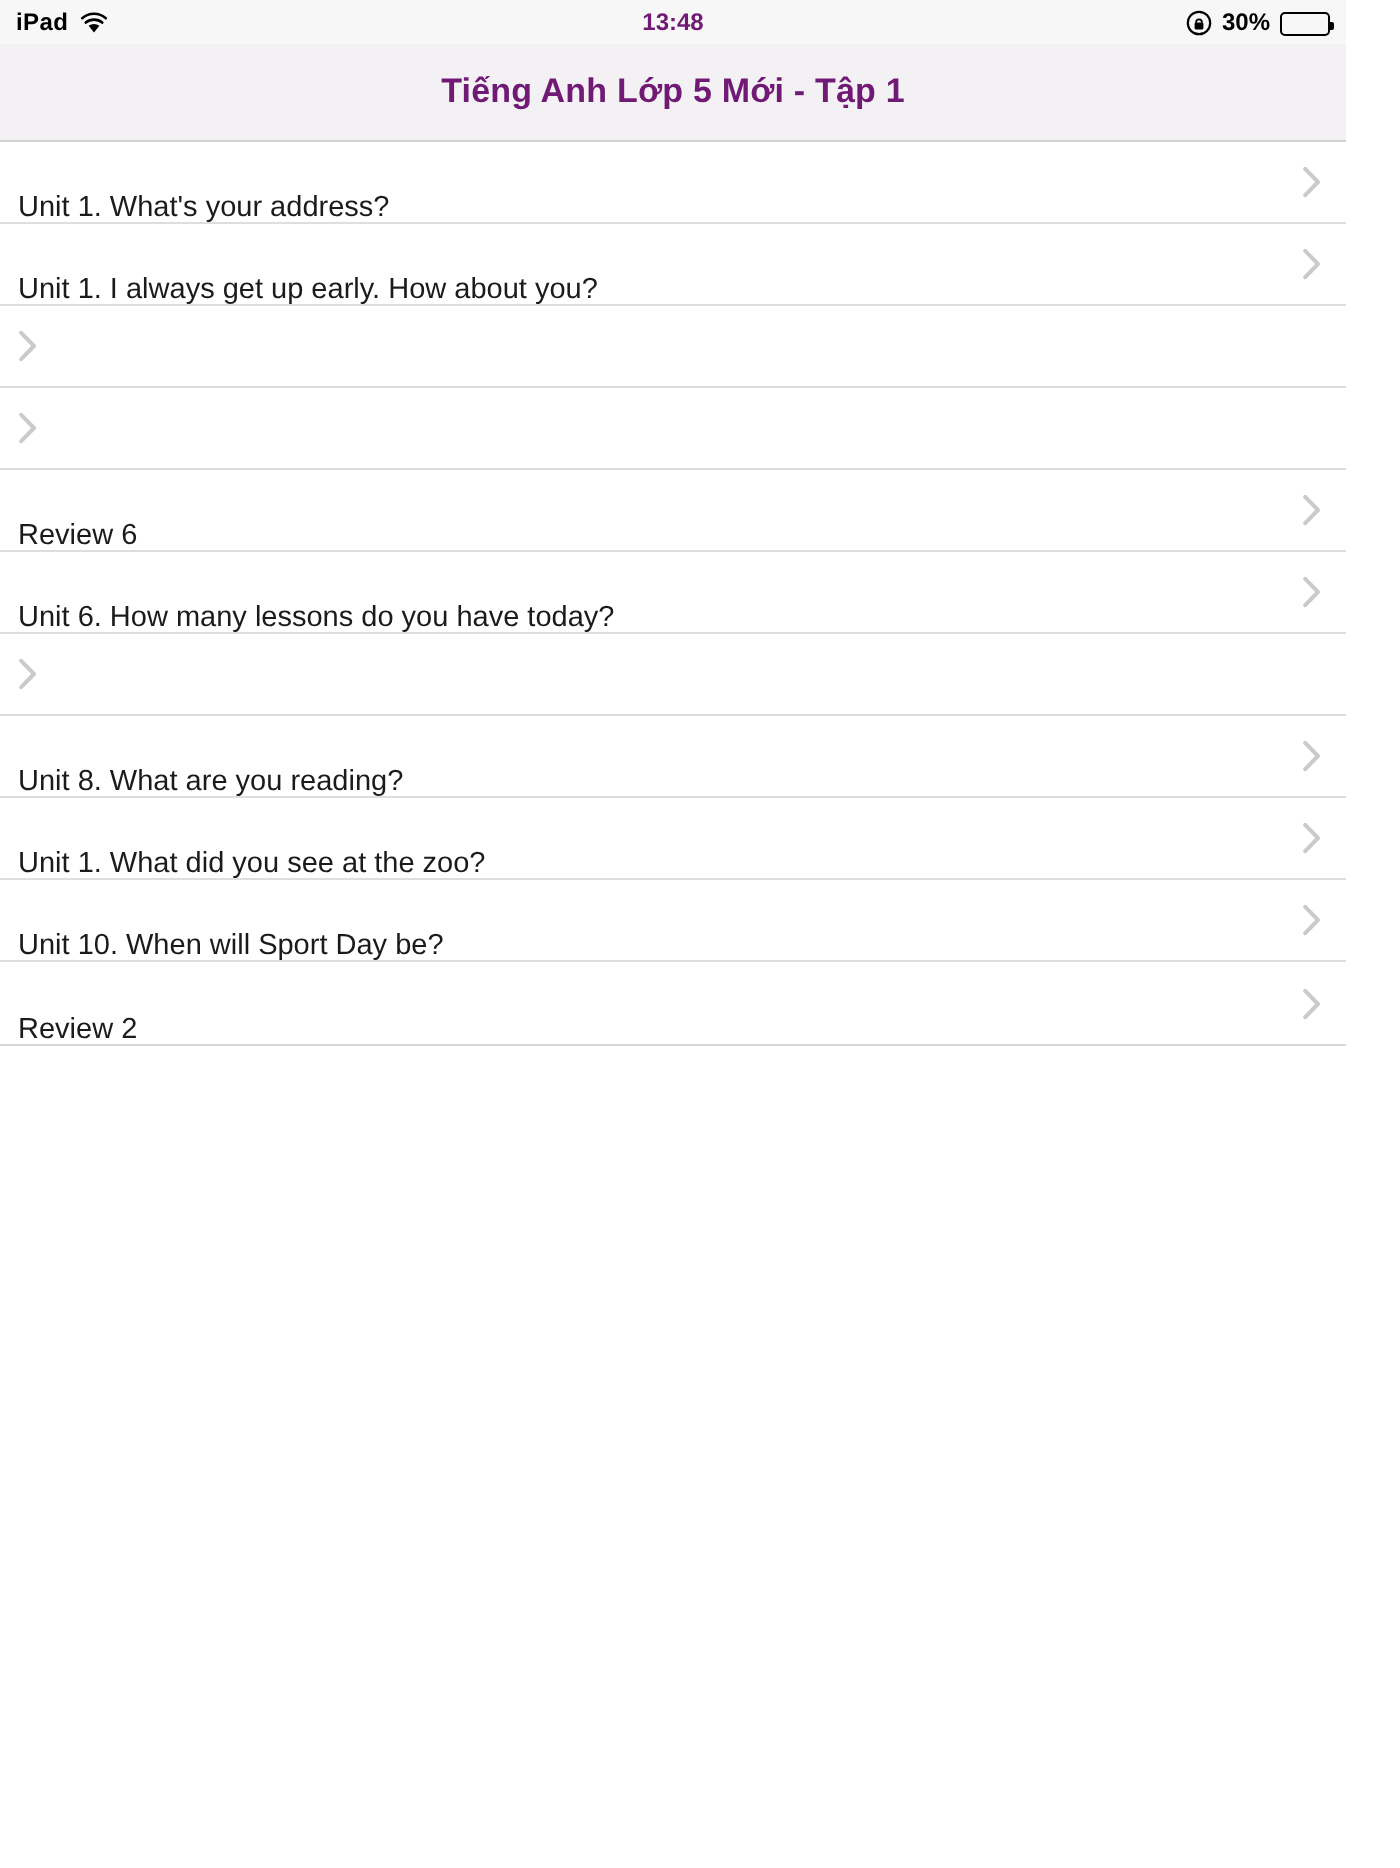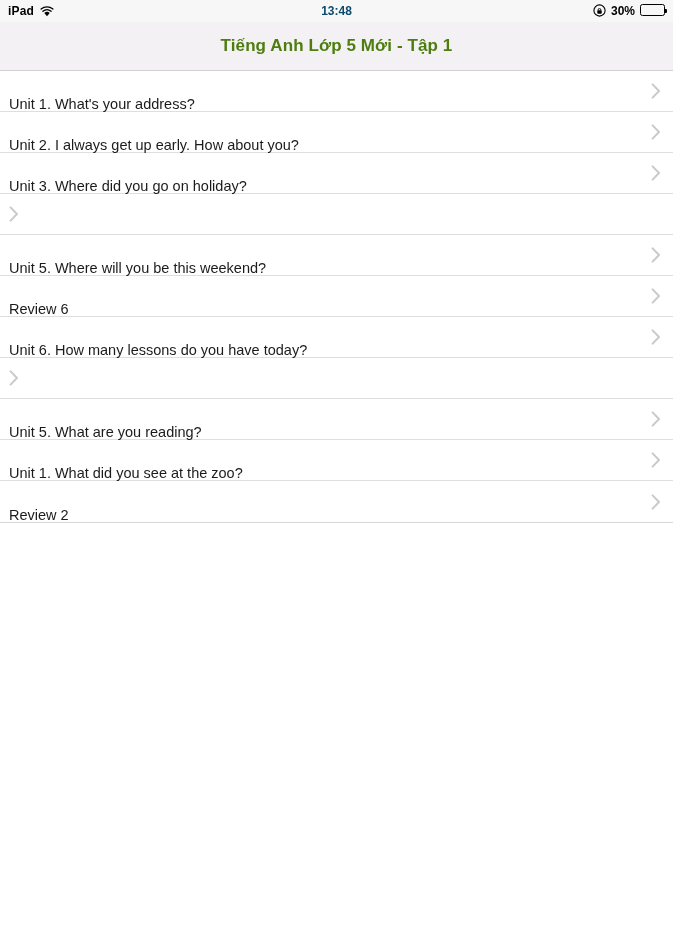--- a/index.html
+++ b/index.html
@@ -56,27 +56,27 @@
   }
   .wifi-icon svg { display:block; }
 
   .status-center {
     position: absolute;
     left: 0;
     right: 0;
     text-align: center;
     font-size: 12px;
     font-weight: bold;
-    color: #0c4a6e;
+    color: #701a75;
     pointer-events: none;
   }
   .status-right {
     margin-left: auto;
     display: flex;
-    align-items: flex-start;
+    align-items: flex-end;
     gap: 5px;
     z-index: 2;
   }
   .lock-rot-icon {
     display: inline-block;
     width: 13px;
     height: 13px;
   }
   .battery-pct {
     font-size: 12px;
@@ -197,57 +197,48 @@
         </svg>
       </span>
       <span class="battery-pct">30%</span>
       <span class="battery">
         <span class="battery-fill" style="width: 30%; background: rgb(76, 217, 100);"></span>
       </span>
     </div>
   </div>
 
   <div class="nav-bar">
-    <div class="nav-title" style="color: #4d7c0f; text-align: center;">Tiếng Anh Lớp 5 Mới - Tập 1</div>
+    <div class="nav-title" style="color: #701a75; text-align: center;">Tiếng Anh Lớp 5 Mới - Tập 1</div>
   </div>
 
   <div class="list">
       <div class="list-row">
         <span class="row-label">Unit 1. What's your address?</span>
         <span class="chevron">
           <svg width="10" height="16" viewBox="0 0 10 16">
             <path d="M1.6 1.4 L8 8 L1.6 14.6" fill="none" stroke="#b9b8bc" stroke-width="2" stroke-linecap="round" stroke-linejoin="round"></path>
           </svg>
         </span>
       </div>
       <div class="list-row">
-        <span class="row-label">Unit 2. I always get up early. How about you?</span>
-        <span class="chevron">
-          <svg width="10" height="16" viewBox="0 0 10 16">
-            <path d="M1.6 1.4 L8 8 L1.6 14.6" fill="none" stroke="#b9b8bc" stroke-width="2" stroke-linecap="round" stroke-linejoin="round"></path>
-          </svg>
-        </span>
-      </div>
-      <div class="list-row">
-        <span class="row-label">Unit 3. Where did you go on holiday?</span>
-        <span class="chevron">
-          <svg width="10" height="16" viewBox="0 0 10 16">
-            <path d="M1.6 1.4 L8 8 L1.6 14.6" fill="none" stroke="#b9b8bc" stroke-width="2" stroke-linecap="round" stroke-linejoin="round"></path>
-          </svg>
-        </span>
-      </div>
-      <div class="list-row">
-        <span class="chevron">
-          <svg width="10" height="16" viewBox="0 0 10 16">
-            <path d="M1.6 1.4 L8 8 L1.6 14.6" fill="none" stroke="#b9b8bc" stroke-width="2" stroke-linecap="round" stroke-linejoin="round"></path>
-          </svg>
-        </span>
-      </div>
-      <div class="list-row">
-        <span class="row-label">Unit 5. Where will you be this weekend?</span>
+        <span class="row-label">Unit 1. I always get up early. How about you?</span>
+        <span class="chevron">
+          <svg width="10" height="16" viewBox="0 0 10 16">
+            <path d="M1.6 1.4 L8 8 L1.6 14.6" fill="none" stroke="#b9b8bc" stroke-width="2" stroke-linecap="round" stroke-linejoin="round"></path>
+          </svg>
+        </span>
+      </div>
+      <div class="list-row">
+        <span class="chevron">
+          <svg width="10" height="16" viewBox="0 0 10 16">
+            <path d="M1.6 1.4 L8 8 L1.6 14.6" fill="none" stroke="#b9b8bc" stroke-width="2" stroke-linecap="round" stroke-linejoin="round"></path>
+          </svg>
+        </span>
+      </div>
+      <div class="list-row">
         <span class="chevron">
           <svg width="10" height="16" viewBox="0 0 10 16">
             <path d="M1.6 1.4 L8 8 L1.6 14.6" fill="none" stroke="#b9b8bc" stroke-width="2" stroke-linecap="round" stroke-linejoin="round"></path>
           </svg>
         </span>
       </div>
       <div class="list-row">
         <span class="row-label">Review 6</span>
         <span class="chevron">
           <svg width="10" height="16" viewBox="0 0 10 16">
@@ -264,29 +255,37 @@
         </span>
       </div>
       <div class="list-row">
         <span class="chevron">
           <svg width="10" height="16" viewBox="0 0 10 16">
             <path d="M1.6 1.4 L8 8 L1.6 14.6" fill="none" stroke="#b9b8bc" stroke-width="2" stroke-linecap="round" stroke-linejoin="round"></path>
           </svg>
         </span>
       </div>
       <div class="list-row">
-        <span class="row-label">Unit 5. What are you reading?</span>
+        <span class="row-label">Unit 8. What are you reading?</span>
         <span class="chevron">
           <svg width="10" height="16" viewBox="0 0 10 16">
             <path d="M1.6 1.4 L8 8 L1.6 14.6" fill="none" stroke="#b9b8bc" stroke-width="2" stroke-linecap="round" stroke-linejoin="round"></path>
           </svg>
         </span>
       </div>
       <div class="list-row">
         <span class="row-label">Unit 1. What did you see at the zoo?</span>
+        <span class="chevron">
+          <svg width="10" height="16" viewBox="0 0 10 16">
+            <path d="M1.6 1.4 L8 8 L1.6 14.6" fill="none" stroke="#b9b8bc" stroke-width="2" stroke-linecap="round" stroke-linejoin="round"></path>
+          </svg>
+        </span>
+      </div>
+      <div class="list-row">
+        <span class="row-label">Unit 10. When will Sport Day be?</span>
         <span class="chevron">
           <svg width="10" height="16" viewBox="0 0 10 16">
             <path d="M1.6 1.4 L8 8 L1.6 14.6" fill="none" stroke="#b9b8bc" stroke-width="2" stroke-linecap="round" stroke-linejoin="round"></path>
           </svg>
         </span>
       </div>
       <div class="list-row">
         <span class="row-label">Review 2</span>
         <span class="chevron">
           <svg width="10" height="16" viewBox="0 0 10 16">

